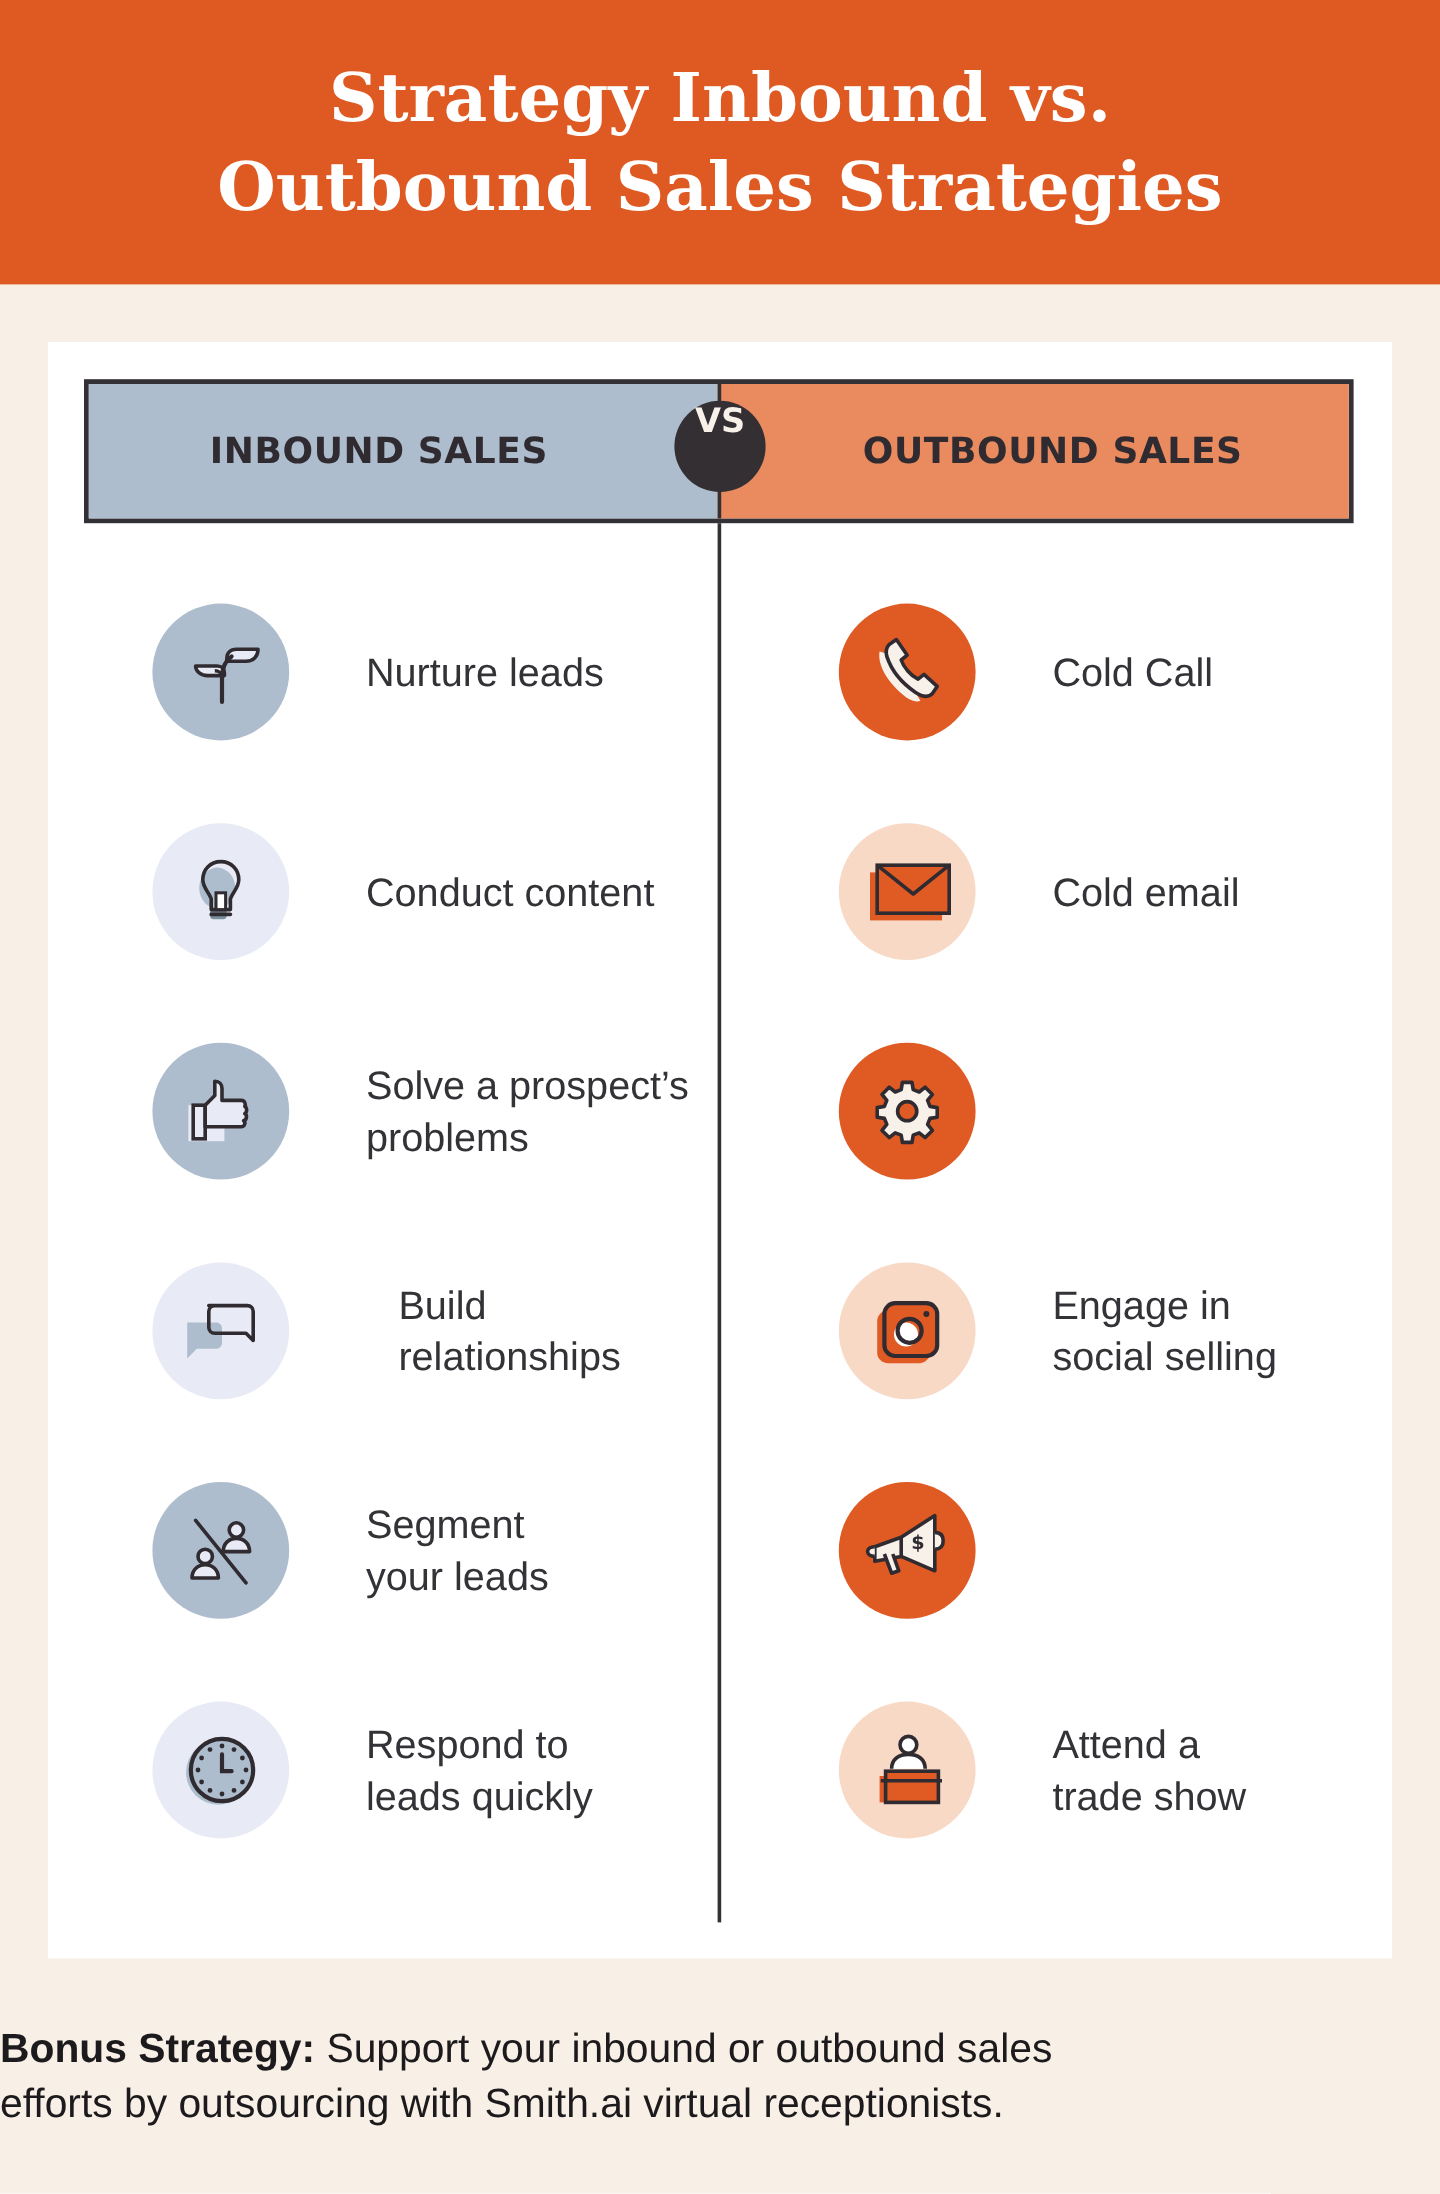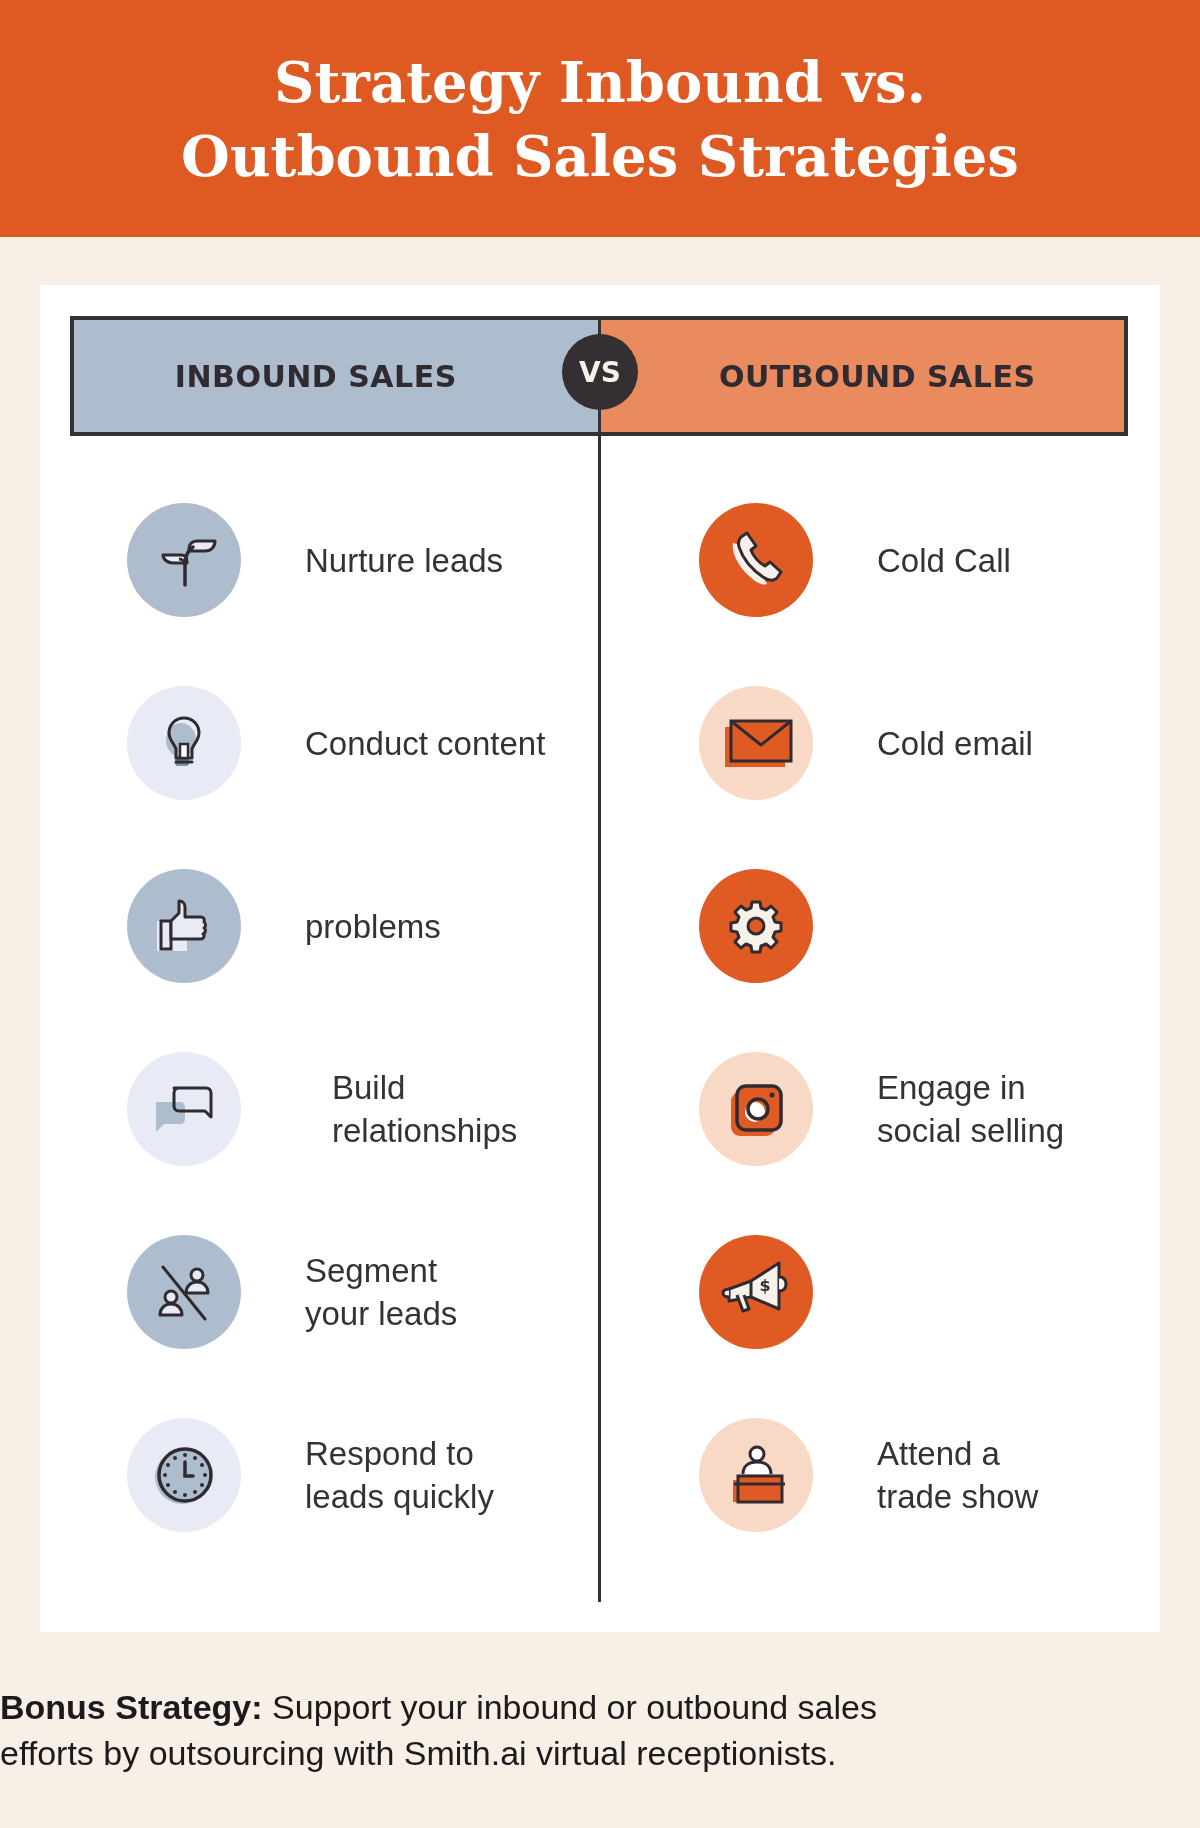--- a/index.html
+++ b/index.html
@@ -40,21 +40,21 @@
     font-family: "DejaVu Sans", sans-serif; font-weight: bold;
     font-size: 30px; letter-spacing: 0.5px; color: #2F2B30;
   }
   .vs-header .in { background: #AEBDCD; }
   .vs-header .out { background: #E98A5F; border-left: 3px solid #333036; }
   .vs-header .in span { margin-left: -40px; }
   .vs-header .out span { margin-left: 30px; }
   .vs-circle {
     position: absolute; left: 562px; top: 334px; width: 76px; height: 76px;
     border-radius: 50%; background: #332F33;
-    display: flex; align-items: center; justify-content: center;
+    display: flex; align-items: flex-start; justify-content: center;
     color: #F7F1EA; font-family: "DejaVu Sans", sans-serif; font-weight: bold; font-size: 28px;
     letter-spacing: 0px;
   }
   .divider {
     position: absolute; left: 598px; top: 436px; width: 3px; height: 1166px;
     background: #333036;
   }
   .item {
     position: absolute; height: 120px; display: flex; align-items: center;
   }
@@ -132,20 +132,21 @@
 
 <div class="item" style="left:127px; top:866px;">
   <div class="circle c-blue">
     <svg width="70" height="70" viewBox="0 0 70 70">
       <rect x="8" y="30" width="30" height="30" fill="#E8EBF5"></rect>
       <rect x="12" y="30" width="10" height="28" fill="#E8EBF5" stroke="#2F2B30" stroke-width="3"></rect>
       <path d="M22 30 l8 -8 v-12 c4 0 6 3 6 6 v10 h16 c3 0 4 3 3 5 c2 1 2 5 0 6 c2 1 2 5 -1 6 c2 1 1 5 -2 5 h-30z" fill="#E8EBF5" stroke="#2F2B30" stroke-width="3" stroke-linejoin="round"></path>
     </svg>
   </div>
   <div class="label">
+    <div>Solve a prospect’s</div>
     <div>problems</div>
   </div>
 </div>
 
 <div class="item" style="left:127px; top:1049px;gap:27px;">
   <div class="circle c-lav">
     <svg width="80" height="70" viewBox="0 0 80 70">
       <path d="M12 28 h24 c3 0 5 2 5 5 v12 c0 3 -2 5 -5 5 h-16 l-8 8z" fill="#AEBDCD"></path>
       <path d="M30 14 h32 c3 0 5 2 5 5 v24 l-6 -6 h-26 c-3 0 -5 -2 -5 -5 v-13 c0 -3 2 -5 5 -5z" fill="none" stroke="#2F2B30" stroke-width="3" stroke-linejoin="round"></path>
     </svg>

